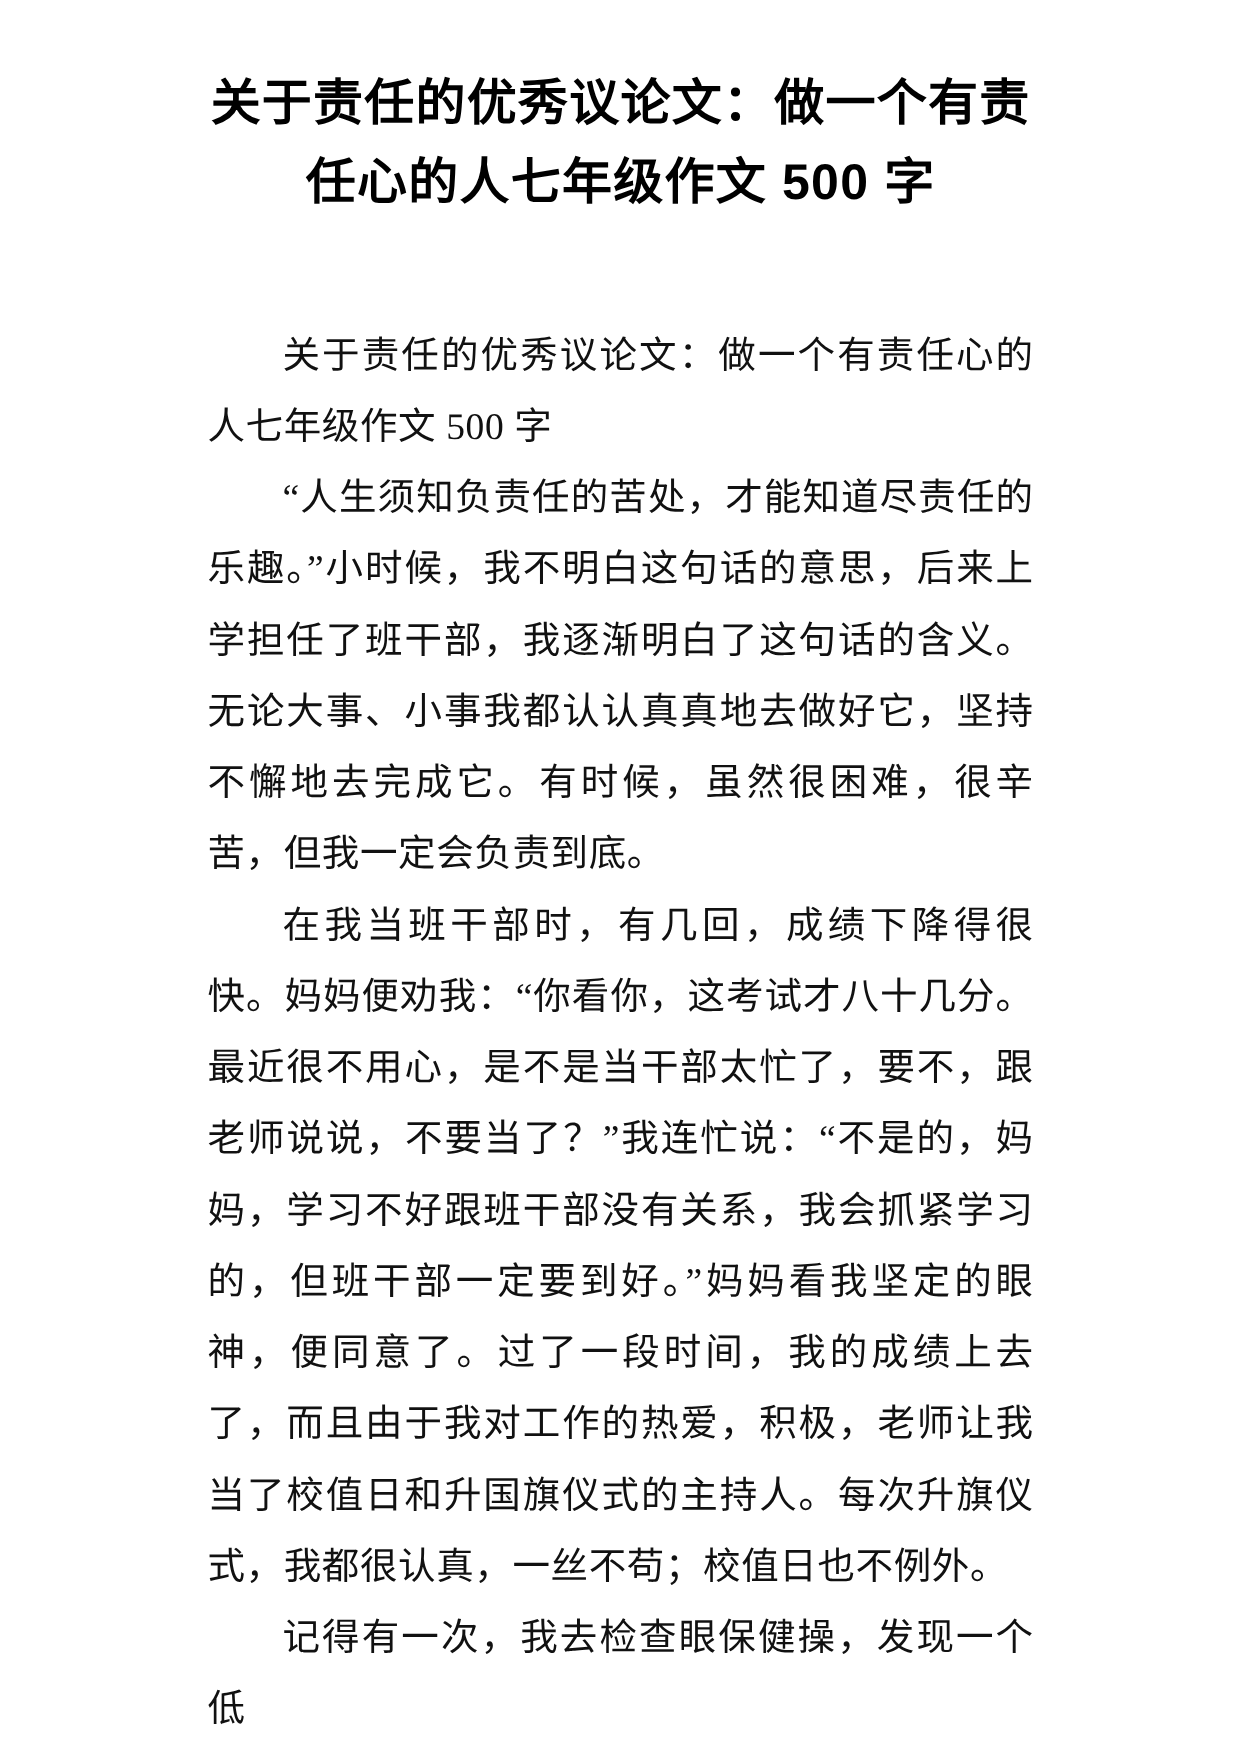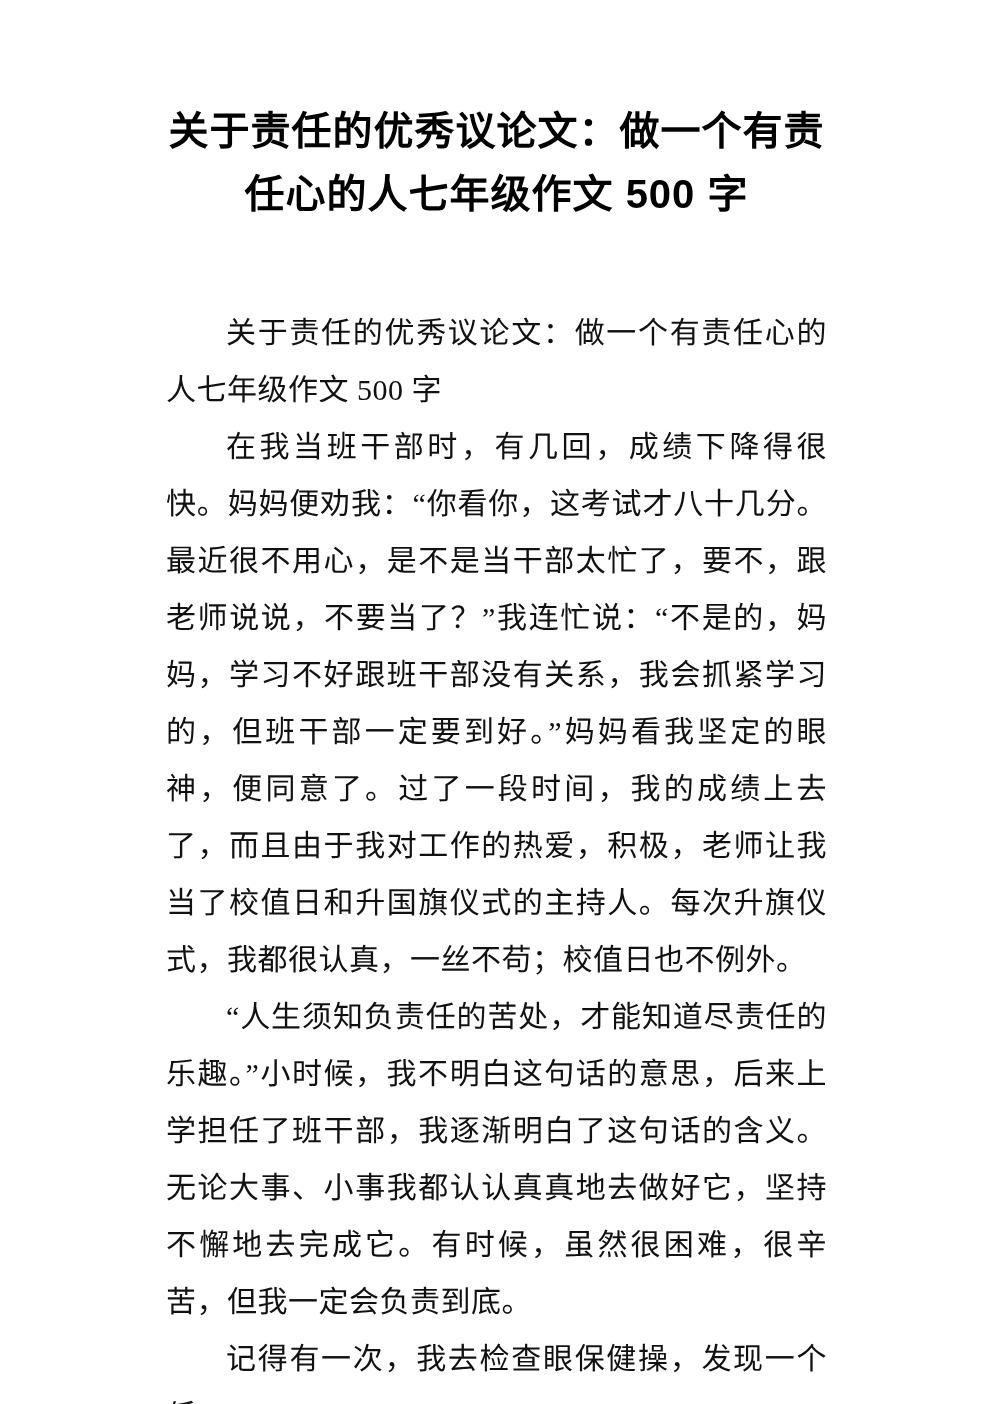--- a/index.html
+++ b/index.html
@@ -7,21 +7,21 @@
     padding: 0;
     background: #ffffff;
   }
   .page {
     position: relative;
     width: 993px;
     height: 1404px;
     margin: 0 auto;
     background: #ffffff;
     box-sizing: border-box;
-    padding: 100px 166px 0 166px;
+    padding: 52px 166px 0 166px;
     overflow: hidden;
     font-family: "Liberation Serif", "DejaVu Serif", serif;
     color: #0d0d0d;
   }
   .doc-title {
     margin: 0 0 78px 0;
     font-family: "Liberation Sans", "DejaVu Sans", sans-serif;
     font-weight: 700;
     font-size: 40px;
     line-height: 1.58;
@@ -41,17 +41,17 @@
   }
 </style>
 </head>
 <body>
 
 <div class="page">
   <h1 class="doc-title">关于责任的优秀议论文：做一个有责任心的人七年级作文 500 字</h1>
 
   <div class="doc-body">
     <p>关于责任的优秀议论文：做一个有责任心的人七年级作文 500 字</p>
+    <p>“人生须知负责任的苦处，才能知道尽责任的乐趣。”小时候，我不明白这句话的意思，后来上学担任了班干部，我逐渐明白了这句话的含义。无论大事、小事我都认认真真地去做好它，坚持不懈地去完成它。有时候，虽然很困难，很辛苦，但我一定会负责到底。</p>
     <p>在我当班干部时，有几回，成绩下降得很快。妈妈便劝我：“你看你，这考试才八十几分。最近很不用心，是不是当干部太忙了，要不，跟老师说说，不要当了？”我连忙说：“不是的，妈妈，学习不好跟班干部没有关系，我会抓紧学习的，但班干部一定要到好。”妈妈看我坚定的眼神，便同意了。过了一段时间，我的成绩上去了，而且由于我对工作的热爱，积极，老师让我当了校值日和升国旗仪式的主持人。每次升旗仪式，我都很认真，一丝不苟；校值日也不例外。</p>
-    <p>“人生须知负责任的苦处，才能知道尽责任的乐趣。”小时候，我不明白这句话的意思，后来上学担任了班干部，我逐渐明白了这句话的含义。无论大事、小事我都认认真真地去做好它，坚持不懈地去完成它。有时候，虽然很困难，很辛苦，但我一定会负责到底。</p>
     <p>记得有一次，我去检查眼保健操，发现一个低</p>
   </div>
 </div>
 
 </body></html>

